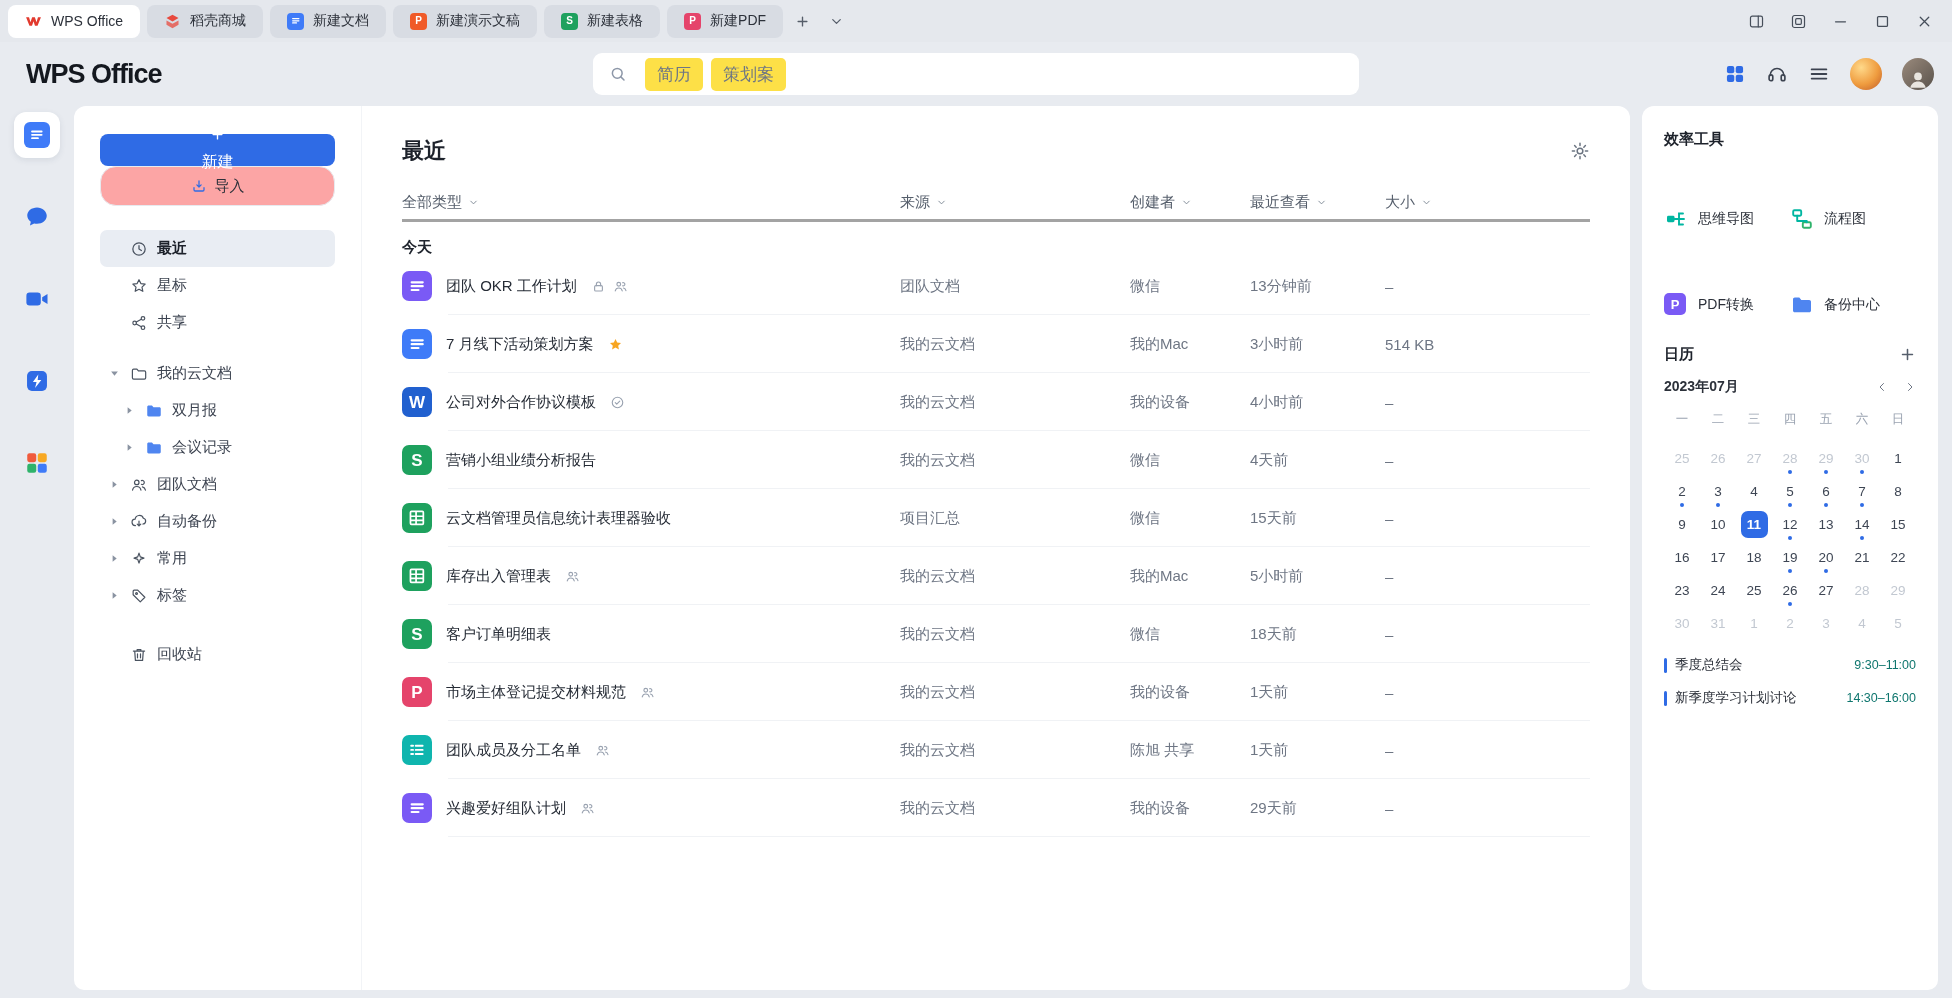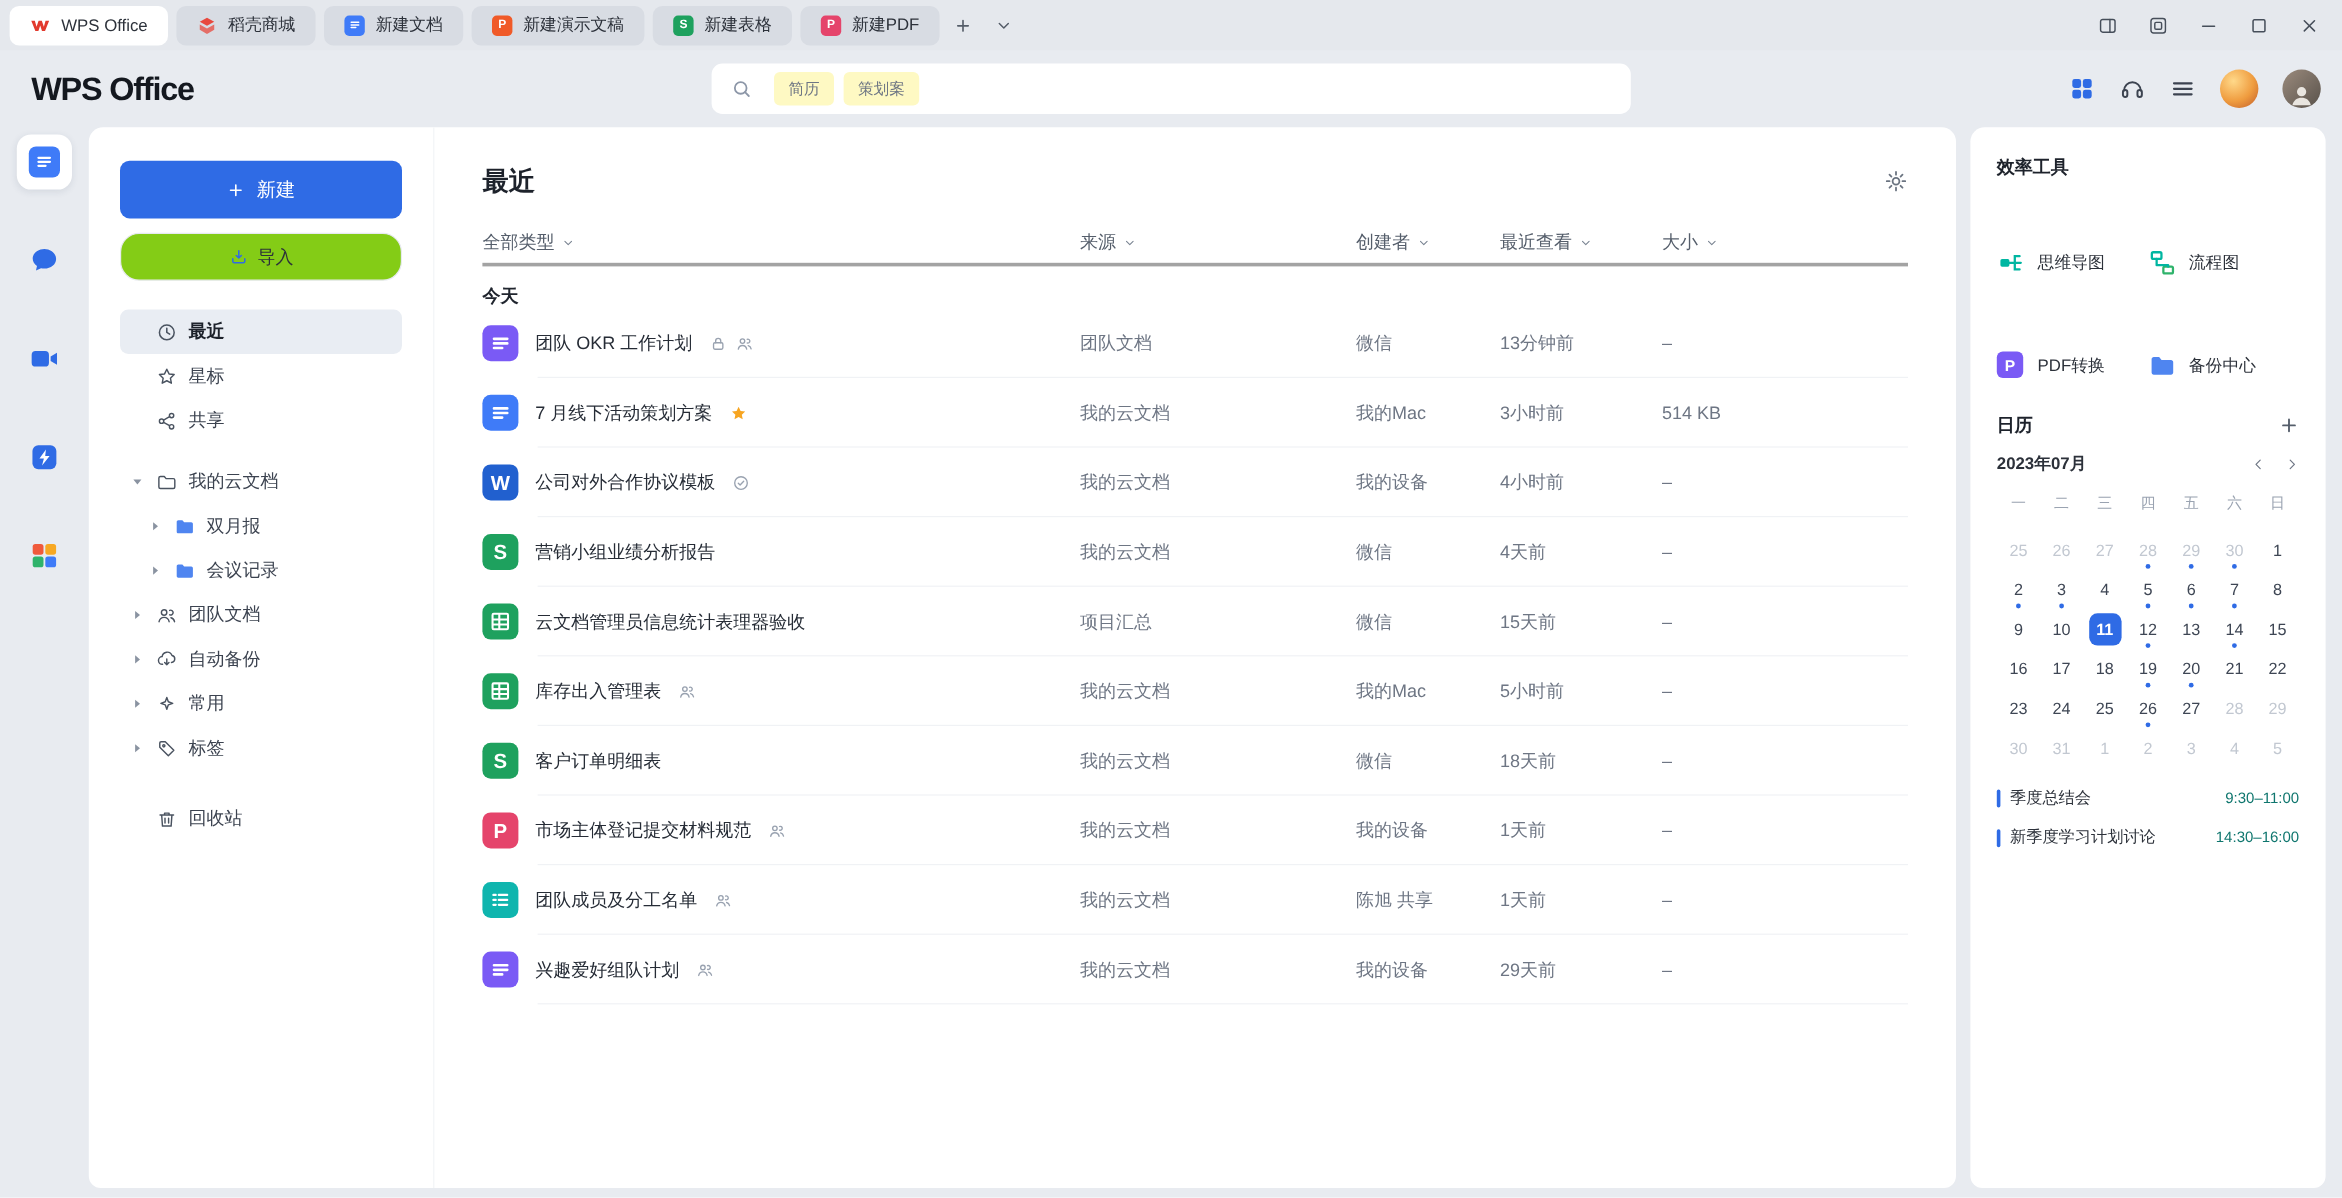--- a/index.html
+++ b/index.html
@@ -20,40 +20,40 @@
 .winbtn { width:36px; height:30px; display:flex; align-items:center; justify-content:center; color:#464e5a; }
 .winbtn .ic { width:17px; height:17px; }
 
 
 .header { height:64px; position:relative; display:flex; align-items:center; }
 .brand { margin-left:26px; font-size:27px; font-weight:bold; letter-spacing:-1px; color:#14181f; }
 .searchbar { position:absolute; left:50%; top:50%; transform:translate(-50%,-50%); width:766px; height:42px; background:#fff; border-radius:9px; display:flex; align-items:center; padding:0 10px 0 16px; }
 .searchbar .s-icon { width:18px; height:18px; color:#8d97a8; margin-right:10px; flex:none; }
 .searchbar input { flex:1; border:none; outline:none; font-size:15px; color:#2c313a; background:transparent; font-family:inherit; min-width:0; }
 .searchbar input::placeholder { color:#9aa3b2; }
-.s-tag { margin-left:8px; padding:5px 12px; background:#fef9c3; border-radius:5px; font-size:13px; color:#6e7684; white-space:nowrap; }
+.s-tag { margin-left:8px; padding:5px 12px; background:#fde047; border-radius:5px; font-size:17px; color:#6e7684; white-space:nowrap; }
 .hdr-icons { position:absolute; right:18px; display:flex; align-items:center; gap:20px; }
 .hico { width:22px; height:22px; color:#3c4350; }
 .lion { width:32px; height:32px; border-radius:50%; background:radial-gradient(circle at 35% 30%, #ffd98a, #ef9c3f 55%, #c05a28); }
 .avatar { width:32px; height:32px; border-radius:50%; background:linear-gradient(135deg,#9b8b7d,#59524b); display:flex; align-items:flex-end; justify-content:center; overflow:hidden; }
 .avatar .ic { width:22px; height:22px; color:#e9e5df; }
 
 
 .workspace { display:flex; height:892px; padding-right:14px; }
 .rail { width:74px; flex:none; display:flex; flex-direction:column; align-items:center; padding-top:6px; gap:36px; }
 .rail-item { width:46px; height:46px; display:flex; align-items:center; justify-content:center; }
 .rail-item.active { background:#fff; border-radius:12px; box-shadow:0 2px 6px rgba(40,60,90,.10); }
 .rail-item .ic { width:26px; height:26px; }
 .maincard { flex:1; background:#fff; border-radius:12px 12px 10px 10px; display:flex; overflow:hidden; margin-bottom:8px; min-width:0; }
 
 
 .sidebar { width:288px; flex:none; padding:28px 26px 0; border-right:1px solid #f2f4f7; }
-.btn-new { width:100%; height:48px; background:#2f6be5; border:none; border-radius:8px; color:#fff; font-size:16px; display:flex; align-items:center; justify-content:center; gap:10px; cursor:pointer; font-family:inherit; }
+.btn-new { width:100%; height:32px; background:#2f6be5; border:none; border-radius:8px; color:#fff; font-size:16px; display:flex; align-items:center; justify-content:center; gap:10px; cursor:pointer; font-family:inherit;flex-direction:column; }
 .btn-new .ic { width:15px; height:15px; }
-.btn-import { width:100%; height:40px; margin-top:12px; background:#84cc16; border:1px solid #e7eaef; border-radius:16px; color:#2c313a; font-size:15px; display:flex; align-items:center; justify-content:center; gap:8px; cursor:pointer; font-family:inherit; }
+.btn-import { width:100%; height:40px; background:#fca5a5; border:1px solid #e7eaef; border-radius:16px; color:#2c313a; font-size:15px; display:flex; align-items:center; justify-content:center; gap:8px; cursor:pointer; font-family:inherit; }
 .btn-import .ic { width:16px; height:16px; color:#2f6be5; }
 .nav { margin-top:24px; display:flex; flex-direction:column; }
 .nav.tree { margin-top:14px; }
 .nav-item { display:flex; align-items:center; height:37px; padding:0 8px; border-radius:7px; font-size:15px; color:#3c4350; gap:9px; cursor:default; }
 .nav-item.active { background:#e9edf3; color:#1d222b; font-weight:bold; }
 .nav-item .caret { width:13px; height:13px; flex:none; color:#8a93a1; }
 .nav-item .n-ic { width:18px; height:18px; flex:none; color:#4a5360; }
 .nav-item.child { margin-left:15px; }
 .nav-lb { white-space:nowrap; overflow:hidden; text-overflow:ellipsis; }
 .trash-wrap { margin-top:22px; }

